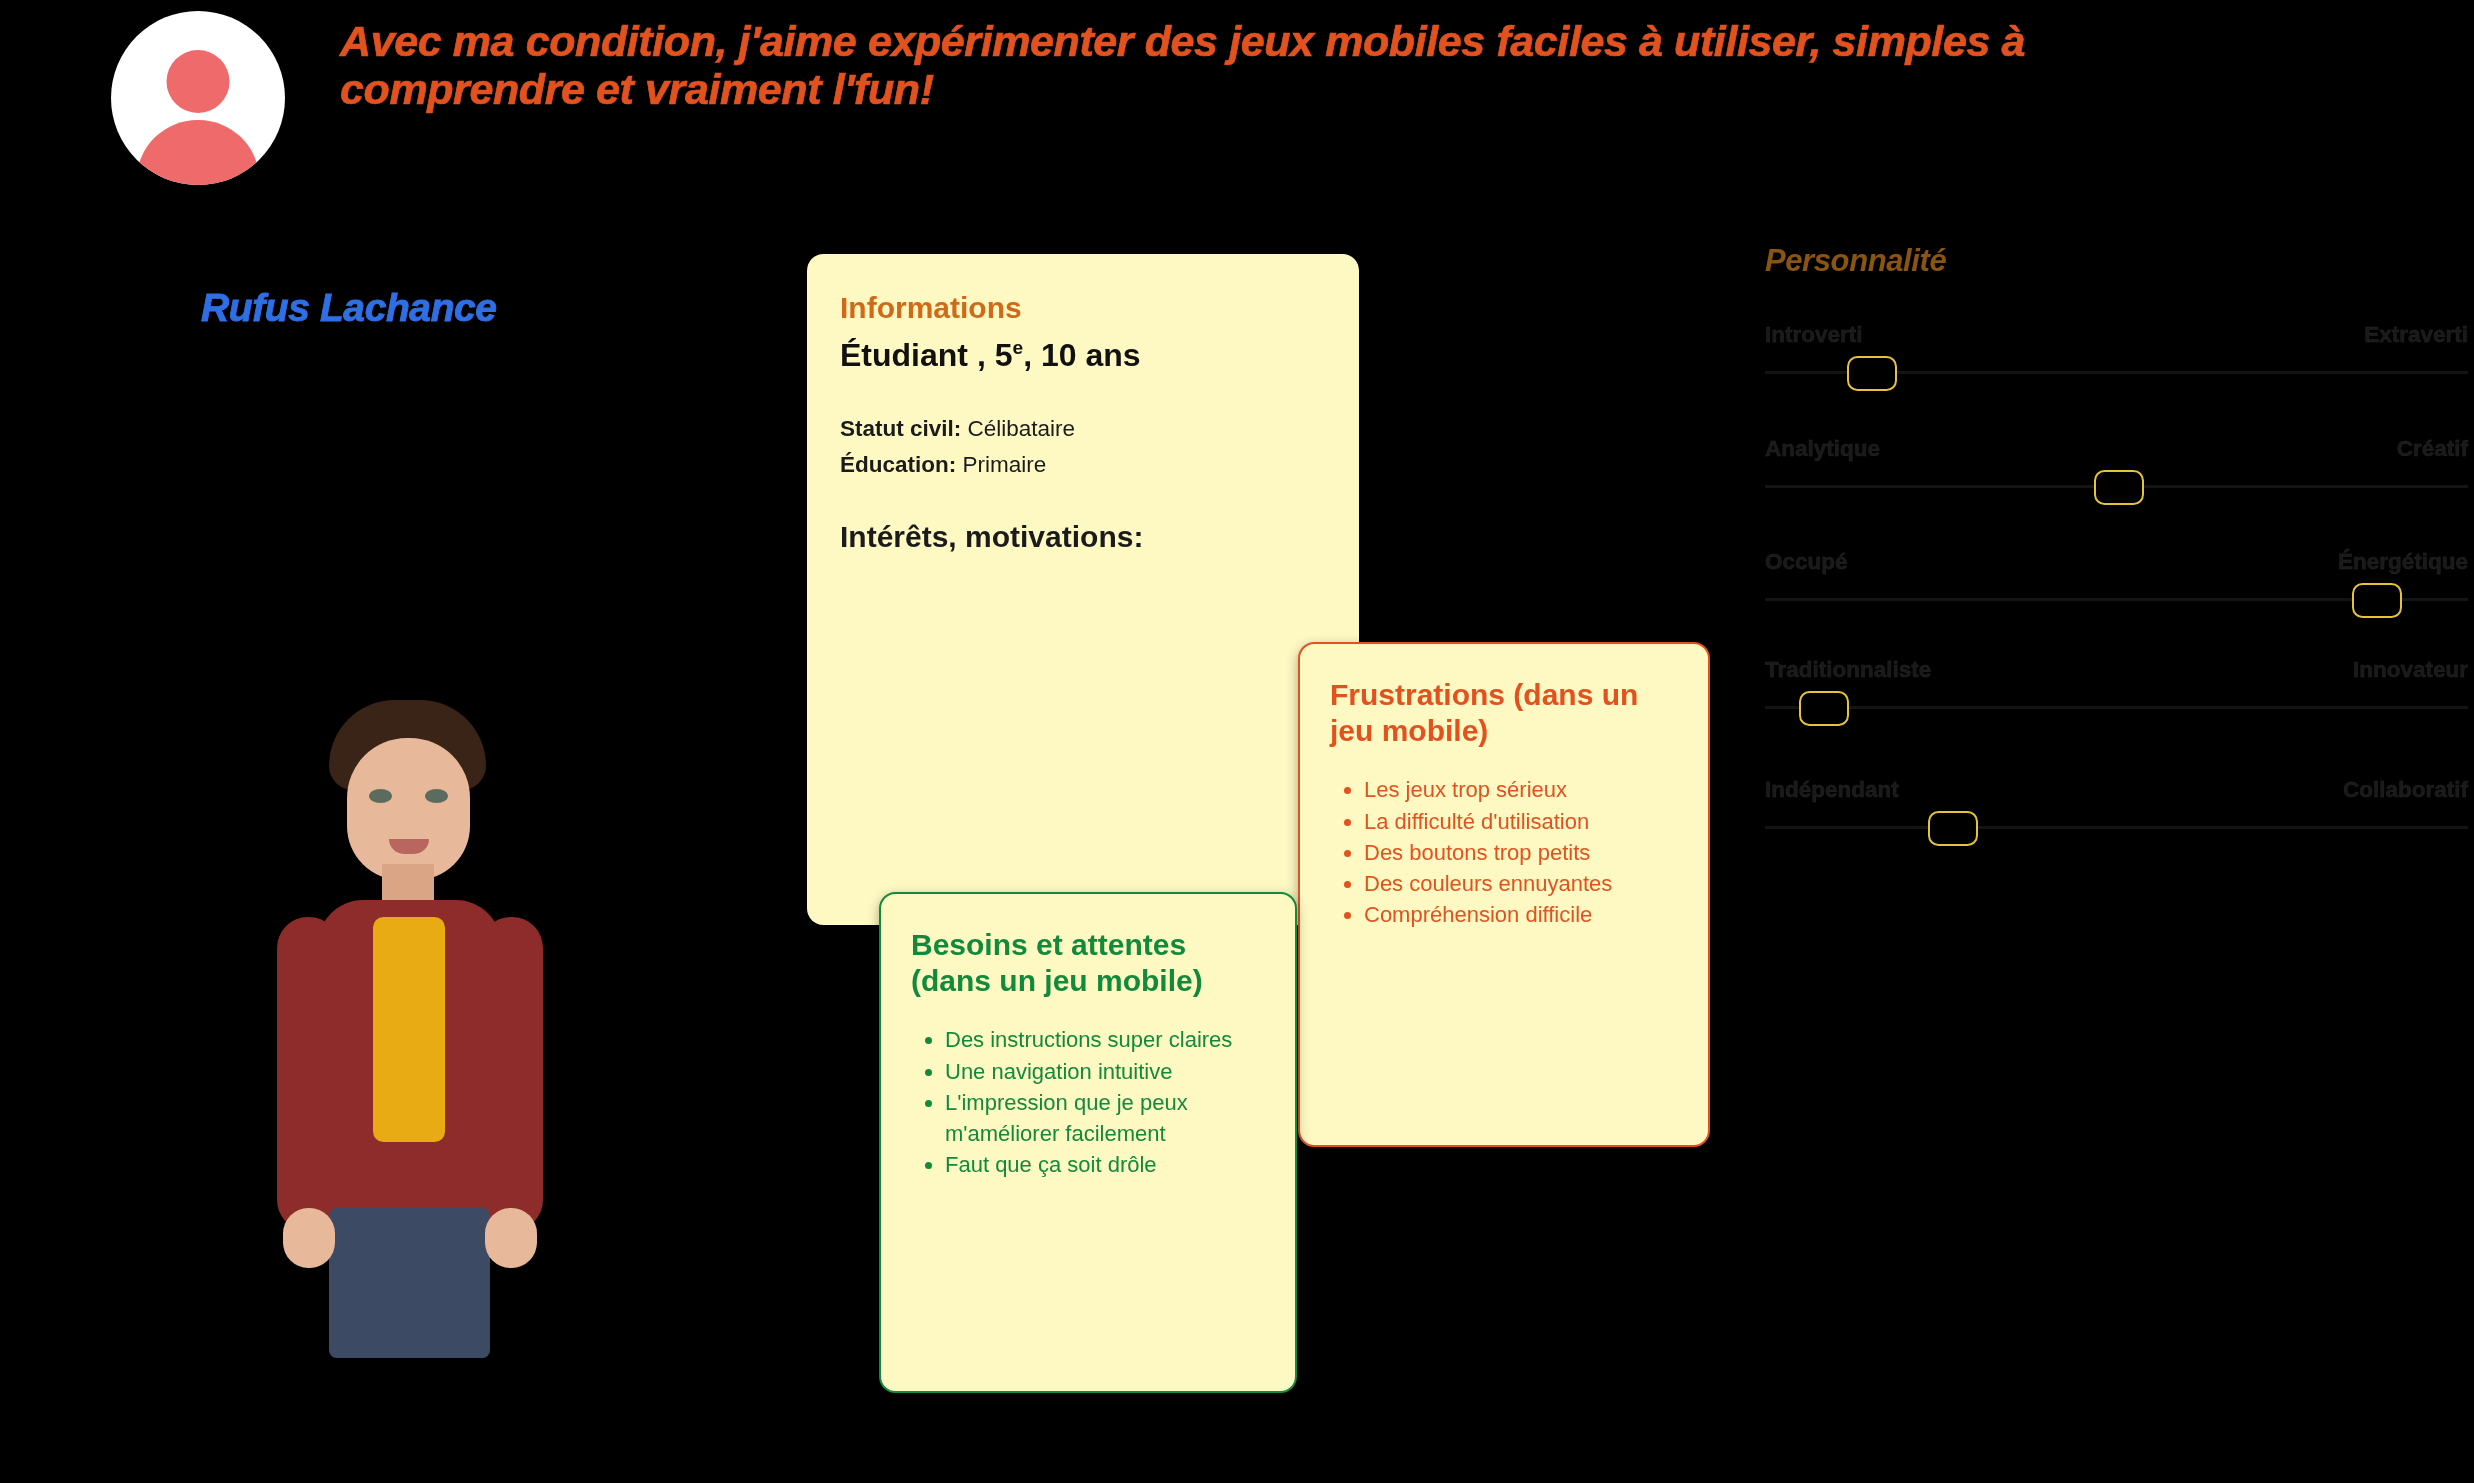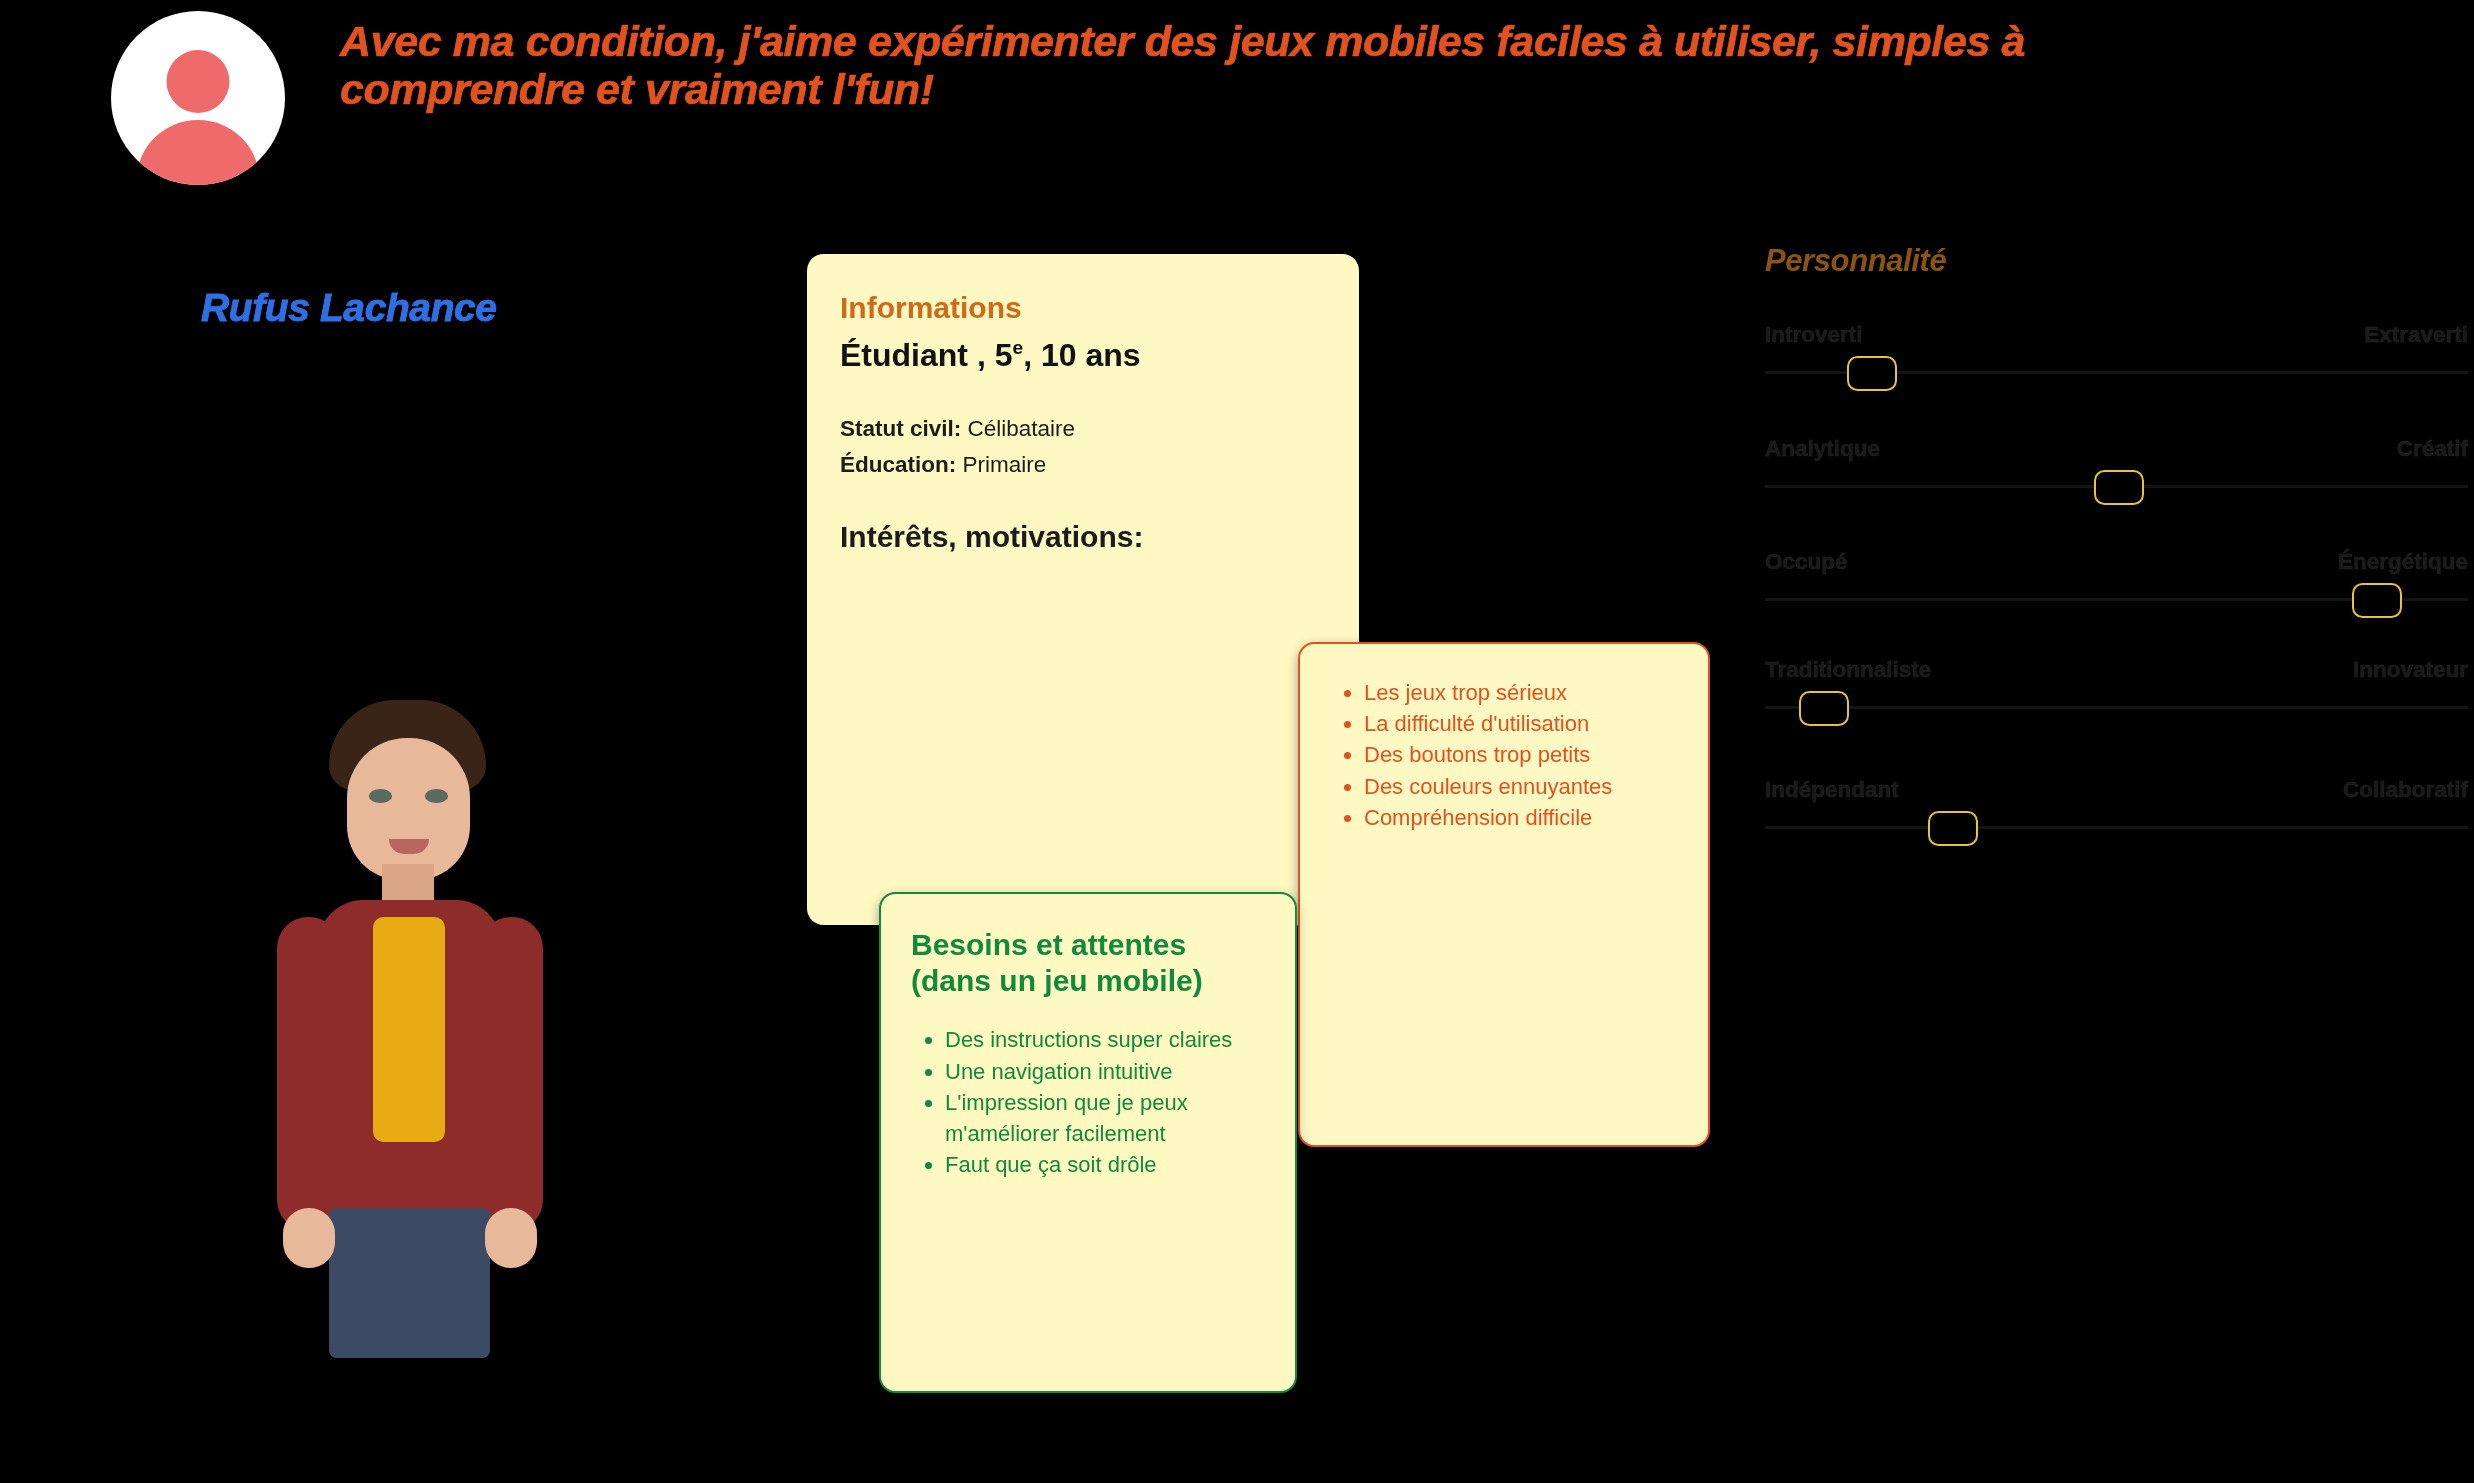--- a/index.html
+++ b/index.html
@@ -259,20 +259,21 @@
     <span>Célibataire</span>
   </div>
   <div class="info-line">
     <b>Éducation:</b>
     <span>Primaire</span>
   </div>
   <div id="informations-interest-label">Intérêts, motivations:</div>
 </div>
 
 <div class="card" id="card-frustrations">
+  <div class="card-title">Frustrations (dans un jeu mobile)</div>
   <ul>
     <li>Les jeux trop sérieux</li>
     <li>La difficulté d'utilisation</li>
     <li>Des boutons trop petits</li>
     <li>Des couleurs ennuyantes</li>
     <li>Compréhension difficile</li>
   </ul>
 </div>
 
 <div class="card" id="card-besoins">

